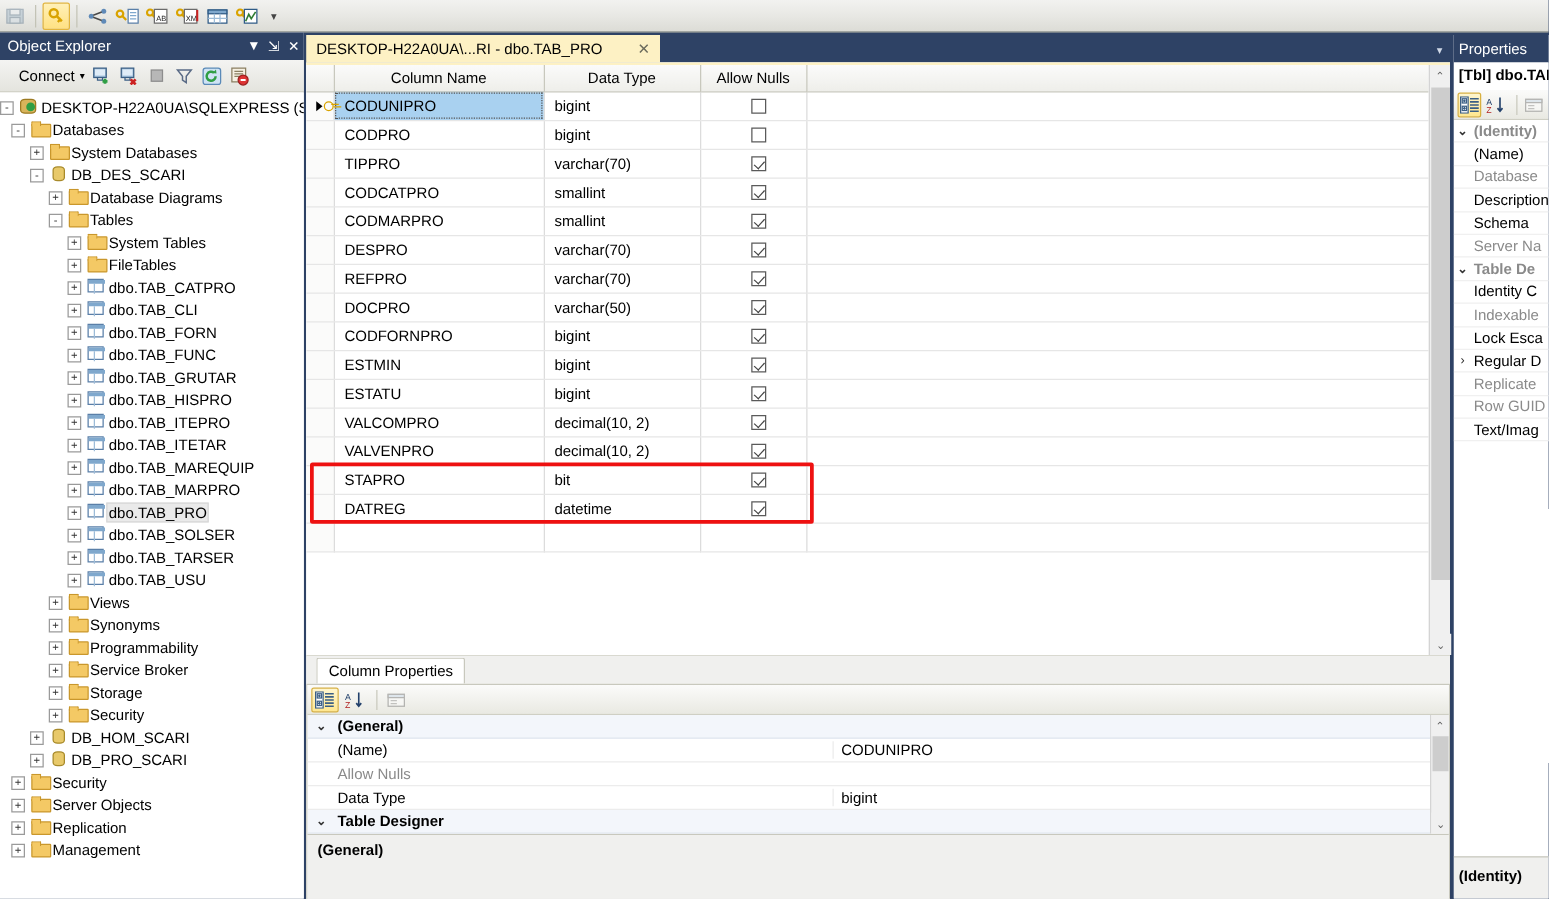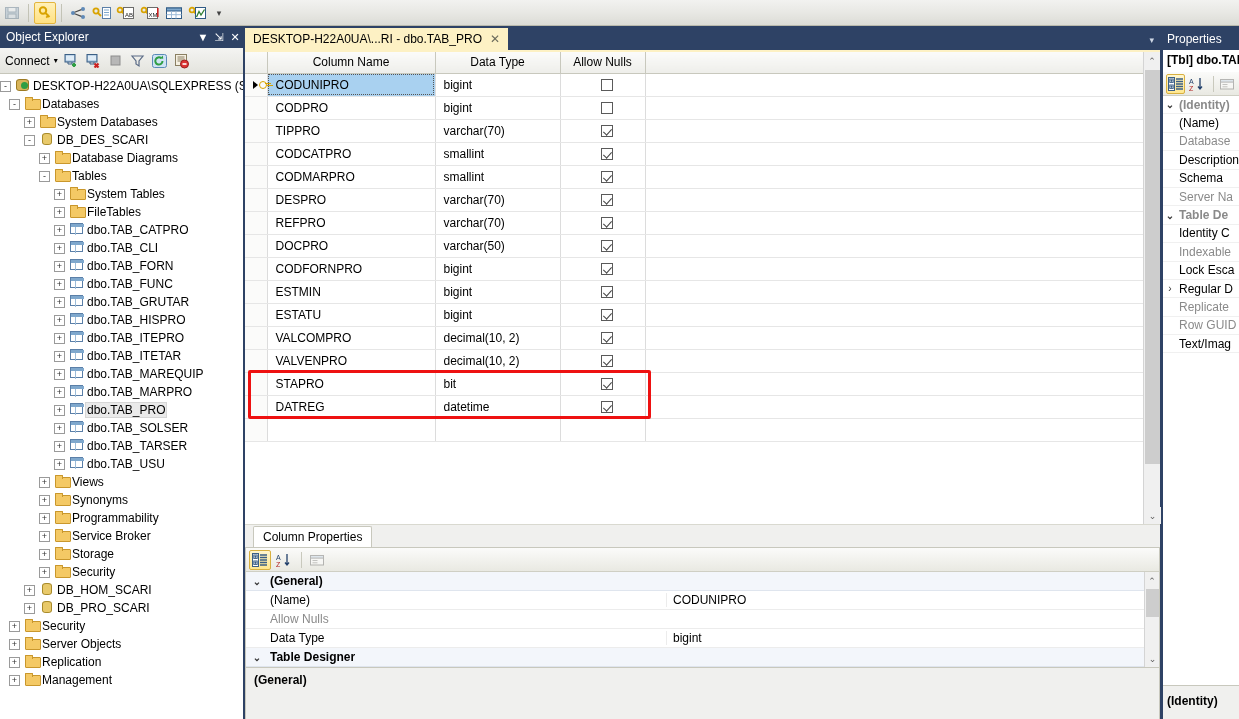--- a/index.html
+++ b/index.html
@@ -42,21 +42,21 @@
     height: 22px; background: #2e4265; color: #fff;
     display: flex; align-items: center; padding-left: 4px;
     font-size: 12px;
   }
   #oe-title .t { flex: 1; margin-left: 2px; }
   #oe-title .ic { width: 16px; text-align: center; color: #fff; font-size: 11px; cursor: pointer;}
   #oe-toolbar {
     height: 26px;
     background: linear-gradient(to bottom,#f4f4f2,#e4e4de);
     border-bottom: 1px solid #c6c6ba;
-    display: flex; align-items: center; padding-left: 2px;
+    display: flex; align-items: center; padding-left: 12px;
   }
   #oe-toolbar .connect { font-size: 12px; color: #000; padding: 0 3px; display:flex; align-items:center;}
   #oe-toolbar .caret { font-size: 8px; margin-left: 4px; }
   .oe-ic { width: 20px; height: 20px; display:flex; align-items:center; justify-content:center; margin:0 1px;}
   #oe-tree {
     flex: 1; overflow: hidden; padding-top: 3px; background: #fff;
     font-size: 12px; color: #000;
   }
   .node { height: 18px; display: flex; align-items: center; white-space: nowrap; }
   .node .exp {
@@ -87,21 +87,21 @@
     position: absolute; left: 245px; top: 28px; width: 915px; height: 691px;
     background: #ffffff;
     display: flex; flex-direction: column;
   }
   #tabstrip {
     height: 22px; background: #2e4265; display: flex; align-items: flex-end;
     position: relative;
   }
   .tab {
     height: 22px; display: flex; align-items: center; padding: 0 8px;
-    font-size: 12px; color: #fff; white-space: nowrap;
+    font-size: 12px; color: #fff; white-space: nowrap; gap: 20px;
   }
   .tab.active { background: #fdf1c4; color: #000; }
   .tab .close { margin-left: 8px; font-size: 12px; color: #6b6b5c; }
   #tabstrip .tabmenu {
     position: absolute; right: 6px; bottom: 5px; color: #cfd8e6; font-size: 9px;
   }
   #designer {
     flex: 0 0 474px; position: relative; background: #fff;
     border-top: 2px solid #fdf1c4;
     display: flex;

